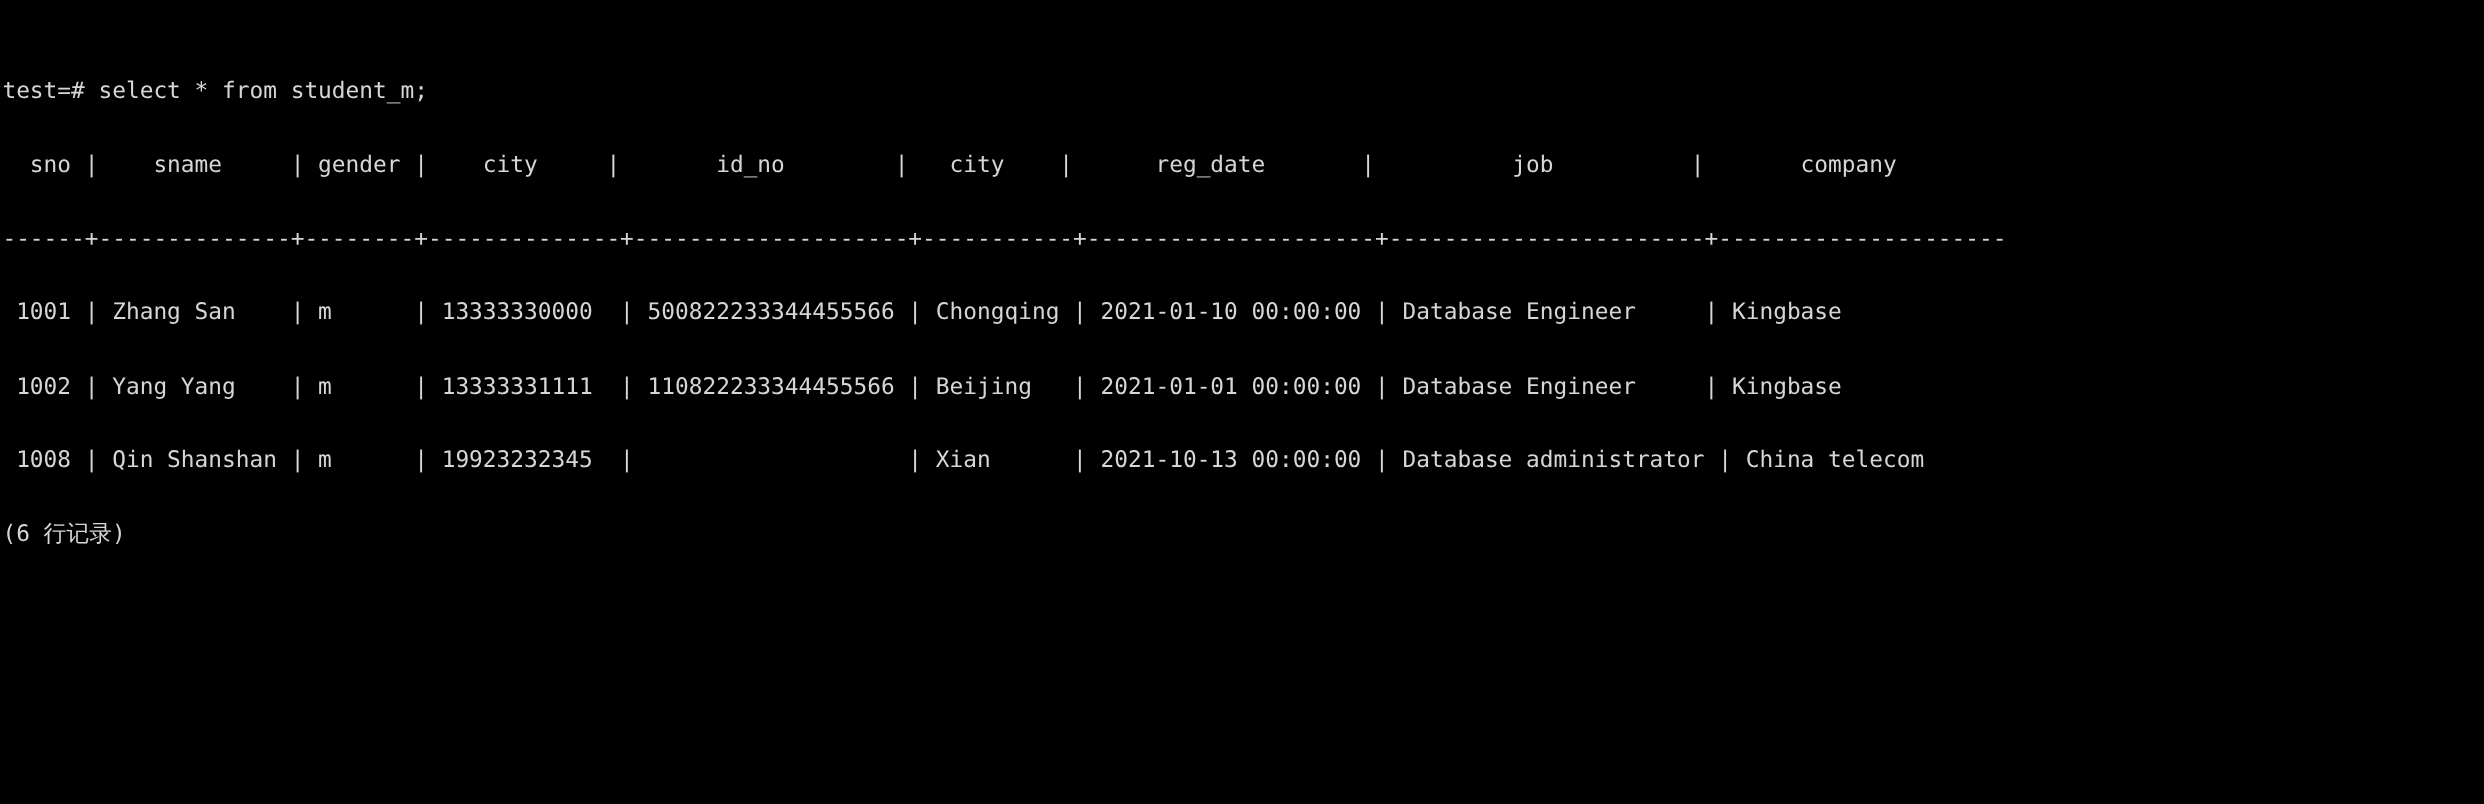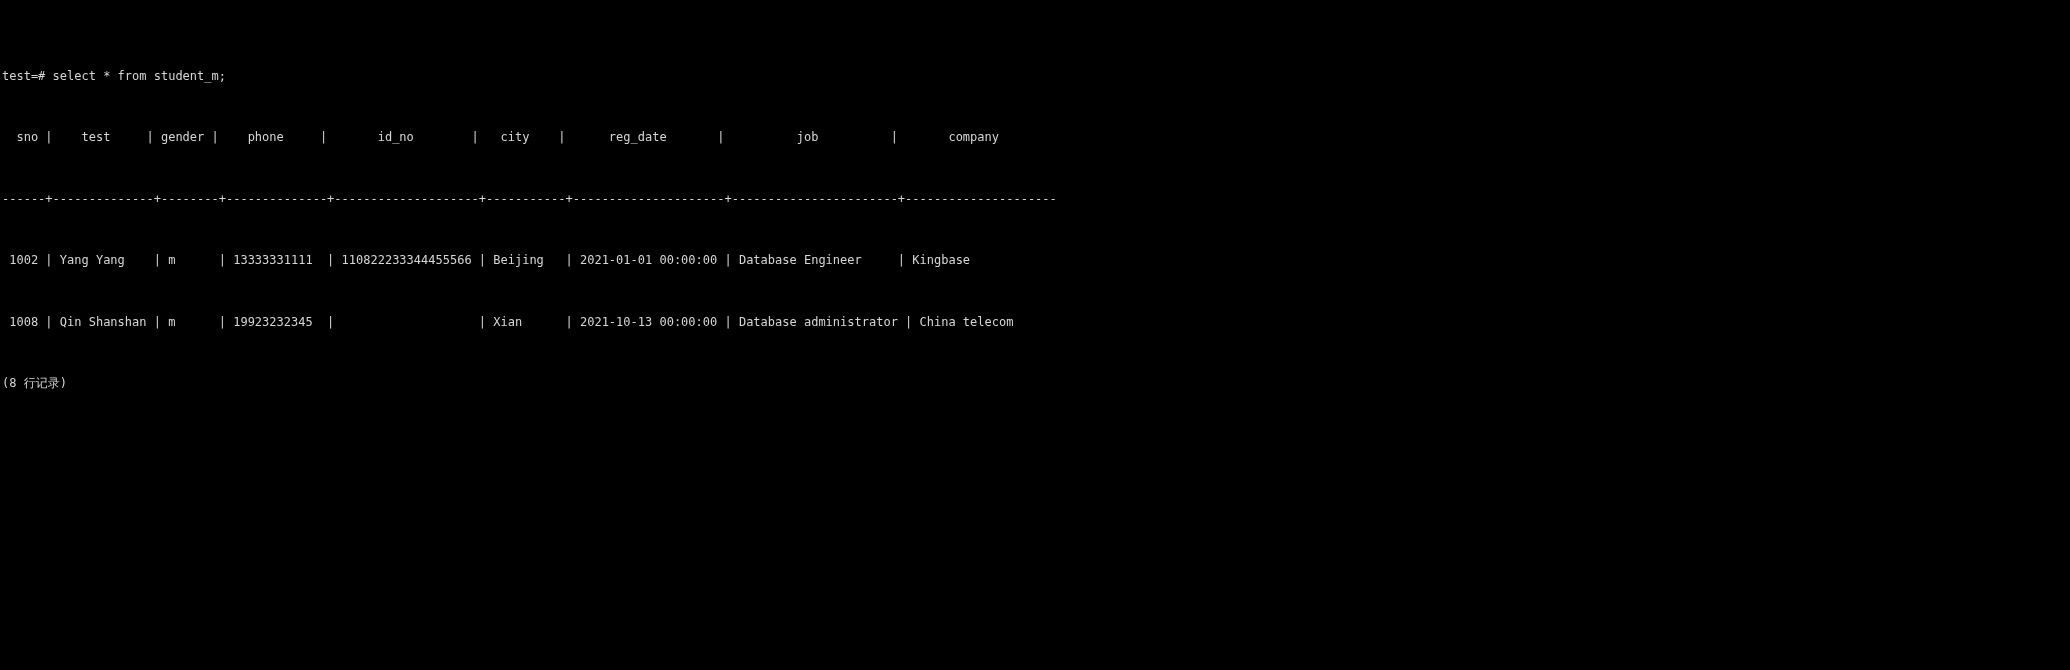--- a/index.html
+++ b/index.html
@@ -12,45 +12,46 @@
     width: 2070px;
     height: 670px;
     overflow: hidden;
   }
   #terminal {
     width: 2070px;
     height: 612px;
     background: #000000;
     color: #d6d6d6;
     font-family: "DejaVu Sans Mono", "Liberation Mono", monospace;
-    font-size: 12px;
+    font-size: 19px;
     line-height: 20.5px;
     letter-spacing: 0px;
     padding: 4px 0 0 2px;
     box-sizing: border-box;
     white-space: pre;
     overflow: hidden;
   }
   .line {
     white-space: pre;
     min-height: 20.5px;
     font-family: "DejaVu Sans Mono", "Liberation Mono", monospace;
   }
 </style>
 </head>
 <body>
 
 <div id="terminal">
 
   <div class="line">test=# select * from student_m;</div>
-  <div class="line">  sno |    test     | gender |    phone     |       id_no        |   city    |      reg_date       |          job          |       company       </div>
+  <div class="line">  sno |    sname     | gender |    city     |       id_no        |   city    |      reg_date       |          job          |       company       </div>
   <div class="line">------+--------------+--------+--------------+--------------------+-----------+---------------------+-----------------------+---------------------</div>
+  <div class="line"> 1001 | Zhang San    | m      | 13333330000  | 500822233344455566 | Chongqing | 2021-01-10 00:00:00 | Database Engineer     | Kingbase</div>
   <div class="line"> 1002 | Yang Yang    | m      | 13333331111  | 110822233344455566 | Beijing   | 2021-01-01 00:00:00 | Database Engineer     | Kingbase</div>
   <div class="line"> 1008 | Qin Shanshan | m      | 19923232345  |                    | Xian      | 2021-10-13 00:00:00 | Database administrator | China telecom</div>
-  <div class="line">(8 行记录)</div>
+  <div class="line">(6 行记录)</div>
   
   
   
   
   
   
   
   
   
   

